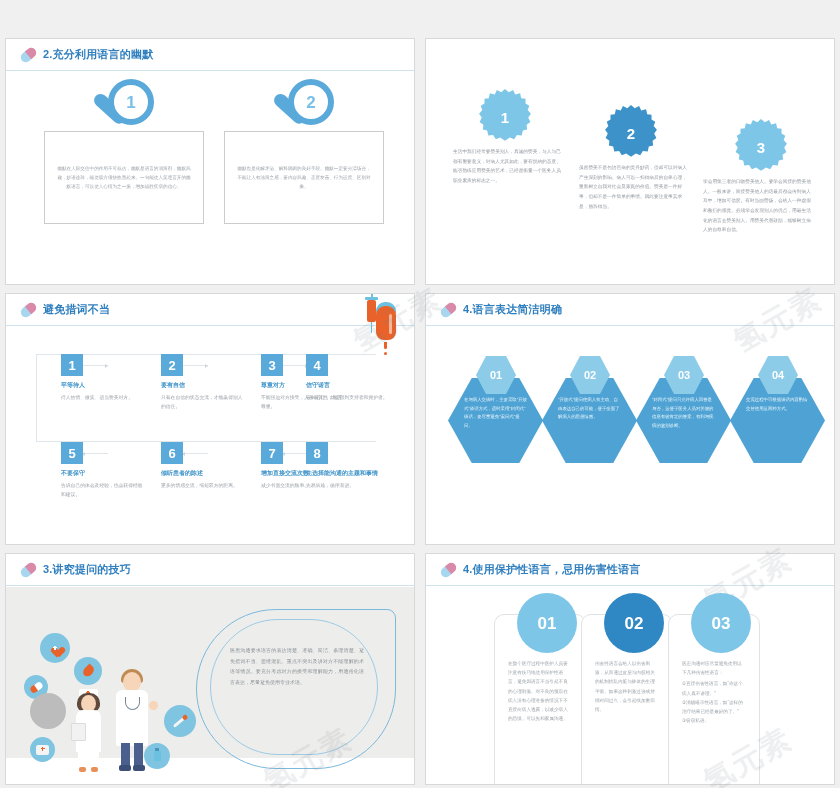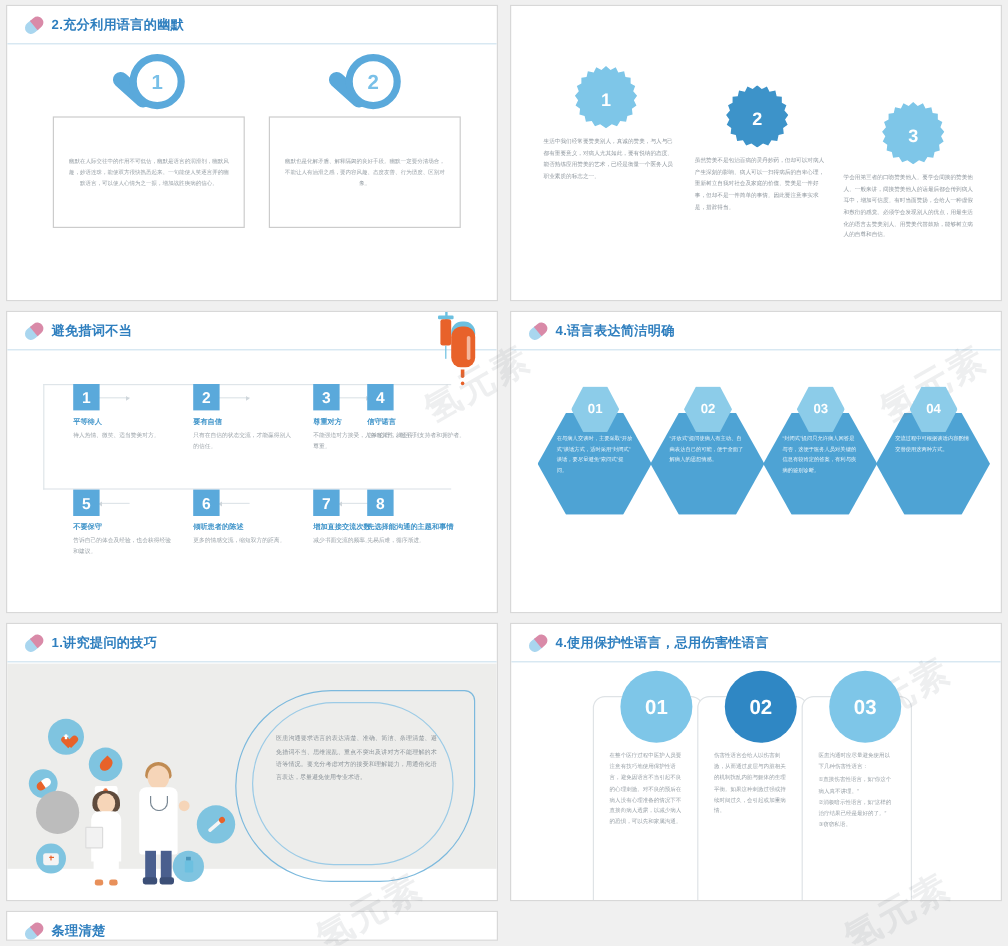--- a/index.html
+++ b/index.html
@@ -9,20 +9,21 @@
     background:#f0f0f0;
     font-family:"Liberation Sans","DejaVu Sans",sans-serif;
     overflow:hidden;
     position:relative;
   }
   .grid{
     position:absolute;inset:0;
     display:grid;
     grid-template-columns:420px 420px;
     grid-template-rows:255px 260px 240px 33px;
+    margin-top:34px;
   }
   .slide{
     position:relative;
     background:#ffffff;
     border:1px solid #d8d8d8;
     margin:4px 5px 4px 5px;
     overflow:hidden;
     box-sizing:border-box;
   }
   .slide-inner{position:absolute;inset:0;overflow:hidden;}
@@ -428,21 +429,21 @@
     </div>
   </div>
 
   <div class="slide">
     <div class="slide-inner">
       <div class="hdr">
         <span class="pill">
             <i class="a"></i>
             <i class="b"></i>
           </span>
-        <span class="title">1.讲究提问的技巧</span>
+        <span class="title">3.讲究提问的技巧</span>
       </div>
       <div class="s5bg">
 
         <div class="illu">
           <div class="ic blue" style="left:22px;top:6px;width:30px;height:30px;">
             <div class="heart">
                 <div class="crosswhite"></div>
               </div>
           </div>
           <div class="ic blue" style="left:56px;top:30px;width:28px;height:28px;">

